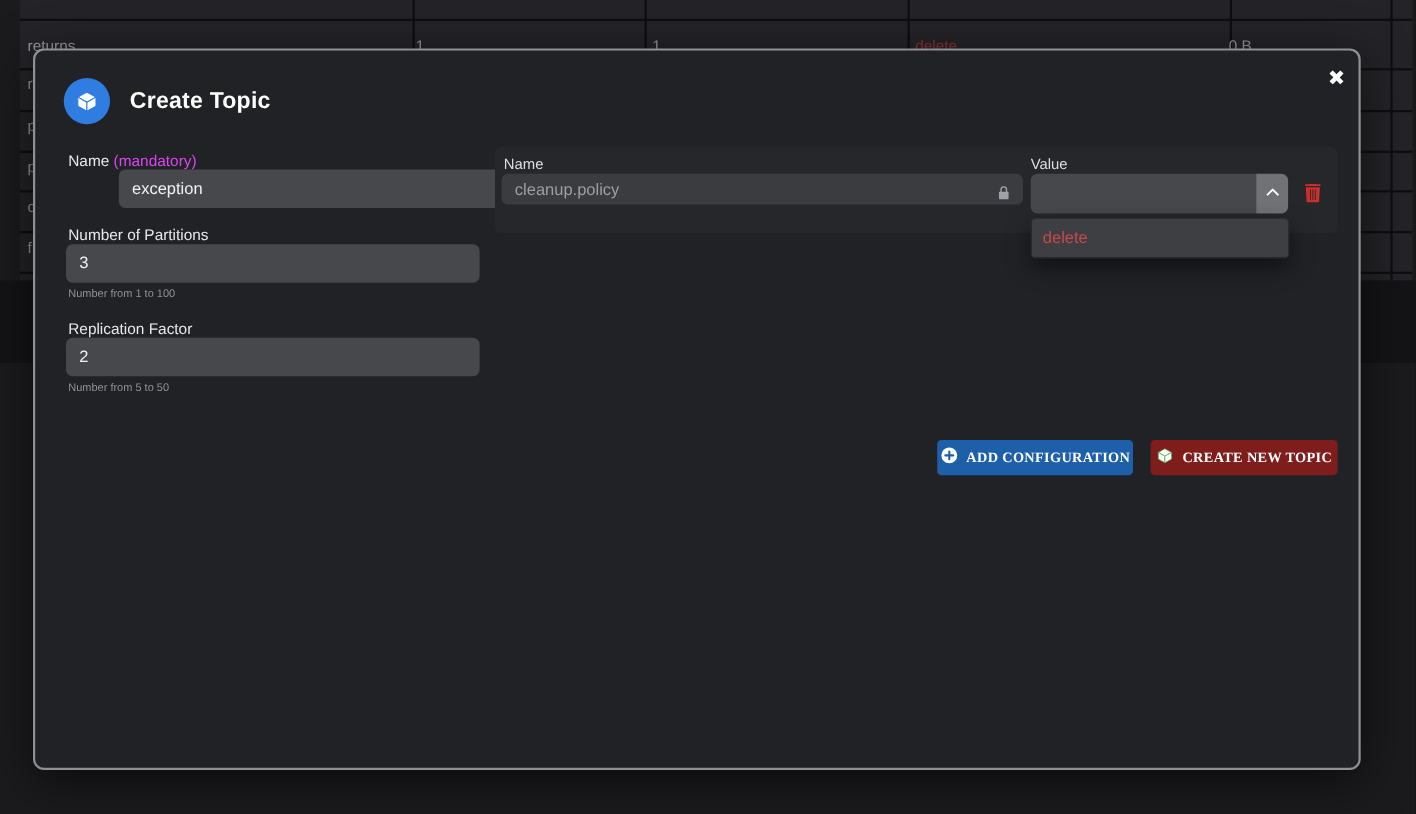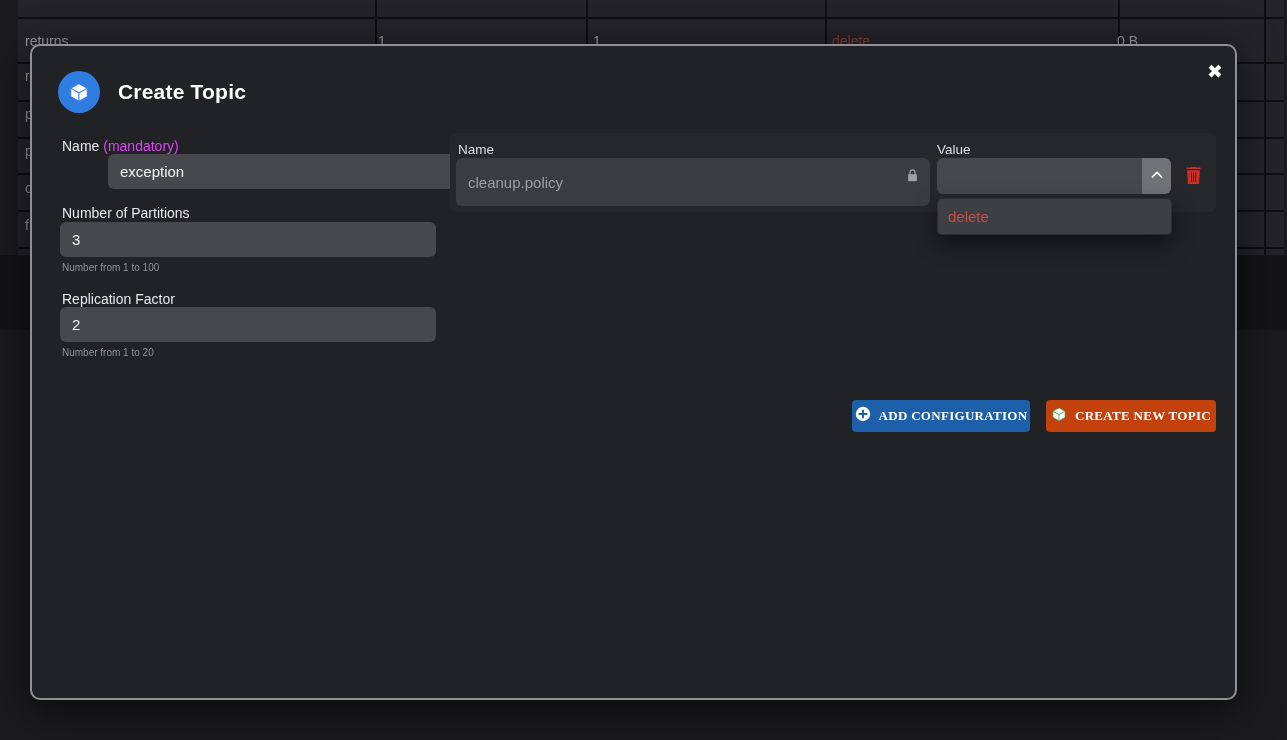--- a/index.html
+++ b/index.html
@@ -30,21 +30,21 @@
   .lbl { position:absolute; font-size:14px; color:#e8e8ea; white-space:nowrap; }
   .mandatory { color:#d946ef; }
   .helper { position:absolute; font-size:10px; color:#919196; }
   .inp { position:absolute; height:35px; background:#47484c; border:none; border-radius:6px;
          color:#f1f1f3; font-size:15px; padding:0 12px; font-family:inherit; outline:none; }
 
   
   .panel { position:absolute; left:418px; top:87px; width:766px; height:79px;
            background:#26272b; border-radius:6px; }
   .plbl { position:absolute; font-size:13.5px; color:#dddde0; }
-  .cfg-name-wrap { position:absolute; left:6px; top:25px; width:474px; height:48px; }
+  .cfg-name-wrap { position:absolute; left:6px; top:25px; width:474px; height:28px; }
   .cfg-name-wrap input { width:100%; height:100%; background:#3b3c40; border:none; border-radius:6px;
            color:#9d9ea3; font-size:15px; padding:0 34px 0 12px; font-family:inherit; outline:none; }
   .lock { position:absolute; right:10px; top:10px; }
   .value-group { position:absolute; left:487px; top:25px; width:234px; height:36px; display:flex; }
   .value-group input { flex:1; min-width:0; height:100%; background:#47484c; border:none;
            border-radius:6px 0 0 6px; color:#f1f1f3; font-size:15px; padding:0 10px;
            font-family:inherit; outline:none; }
   .chev-btn { width:29px; height:100%; background:#717276; border:none; border-radius:0 6px 6px 0;
            display:flex; align-items:center; justify-content:center; cursor:pointer; }
   .trash-btn { position:absolute; left:731px; top:32px; width:24px; height:24px; background:none;
@@ -56,21 +56,21 @@
            box-shadow:0 8px 20px rgba(0,0,0,.5); }
   .opt { height:35px; line-height:35px; padding-left:10px; font-size:15px; color:#4376d8;
            cursor:pointer; }
   .opt.red-hl { color:#c64a48; background:#3e3f43; }
 
   
   .btn { position:absolute; top:354px; height:32px; display:flex; align-items:center;
          justify-content:center; gap:8px; border:none; border-radius:4px; color:#fff;
          font-weight:700; font-size:13px; letter-spacing:.3px; font-family:Liberation Serif, serif; cursor:pointer; }
   .btn-blue { left:820px; width:178px; background:#1d5fa9; }
-  .btn-green { left:1014px; width:170px; background:#c2410c; }
+  .btn-green { left:1014px; width:170px; background:#7f1d1d; }
 </style>
 </head>
 <body>
 
 <div class="stage">
 
   <div class="bg-table">
     <div class="vline" style="left:357px"></div>
     <div class="vline" style="left:568px"></div>
     <div class="vline" style="left:807px"></div>
@@ -124,21 +124,21 @@
       <span class="mandatory">(mandatory)</span>
     </div>
     <input class="inp" style="left: 28px; top: 108px; width: 376px; margin-left: 48px;" value="exception">
 
     <div class="lbl" style="left:30px;top:159px">Number of Partitions</div>
     <input class="inp" style="left: 28px; top: 176px; width: 376px;" value="3">
     <div class="helper" style="left:30px;top:216px">Number from 1 to 100</div>
 
     <div class="lbl" style="left:30px;top:245px">Replication Factor</div>
     <input class="inp" style="left: 28px; top: 261px; width: 376px;" value="2">
-    <div class="helper" style="left:30px;top:301px">Number from 1 to 20</div>
+    <div class="helper" style="left:30px;top:301px">Number from 5 to 50</div>
 
     <div class="panel">
       <div class="plbl" style="left:8px;top:9px">Name</div>
       <div class="cfg-name-wrap">
         <input readonly="" value="cleanup.policy" style="">
         <span class="lock">
           <svg viewBox="0 0 24 24" width="15" height="15" fill="#a0a1a6">
             <path d="M7 10V7a5 5 0 0 1 10 0v3h1a1 1 0 0 1 1 1v9a1 1 0 0 1-1 1H6a1 1 0 0 1-1-1v-9a1 1 0 0 1 1-1h1zm2 0h6V7a3 3 0 0 0-6 0v3z"></path>
           </svg>
         </span>

